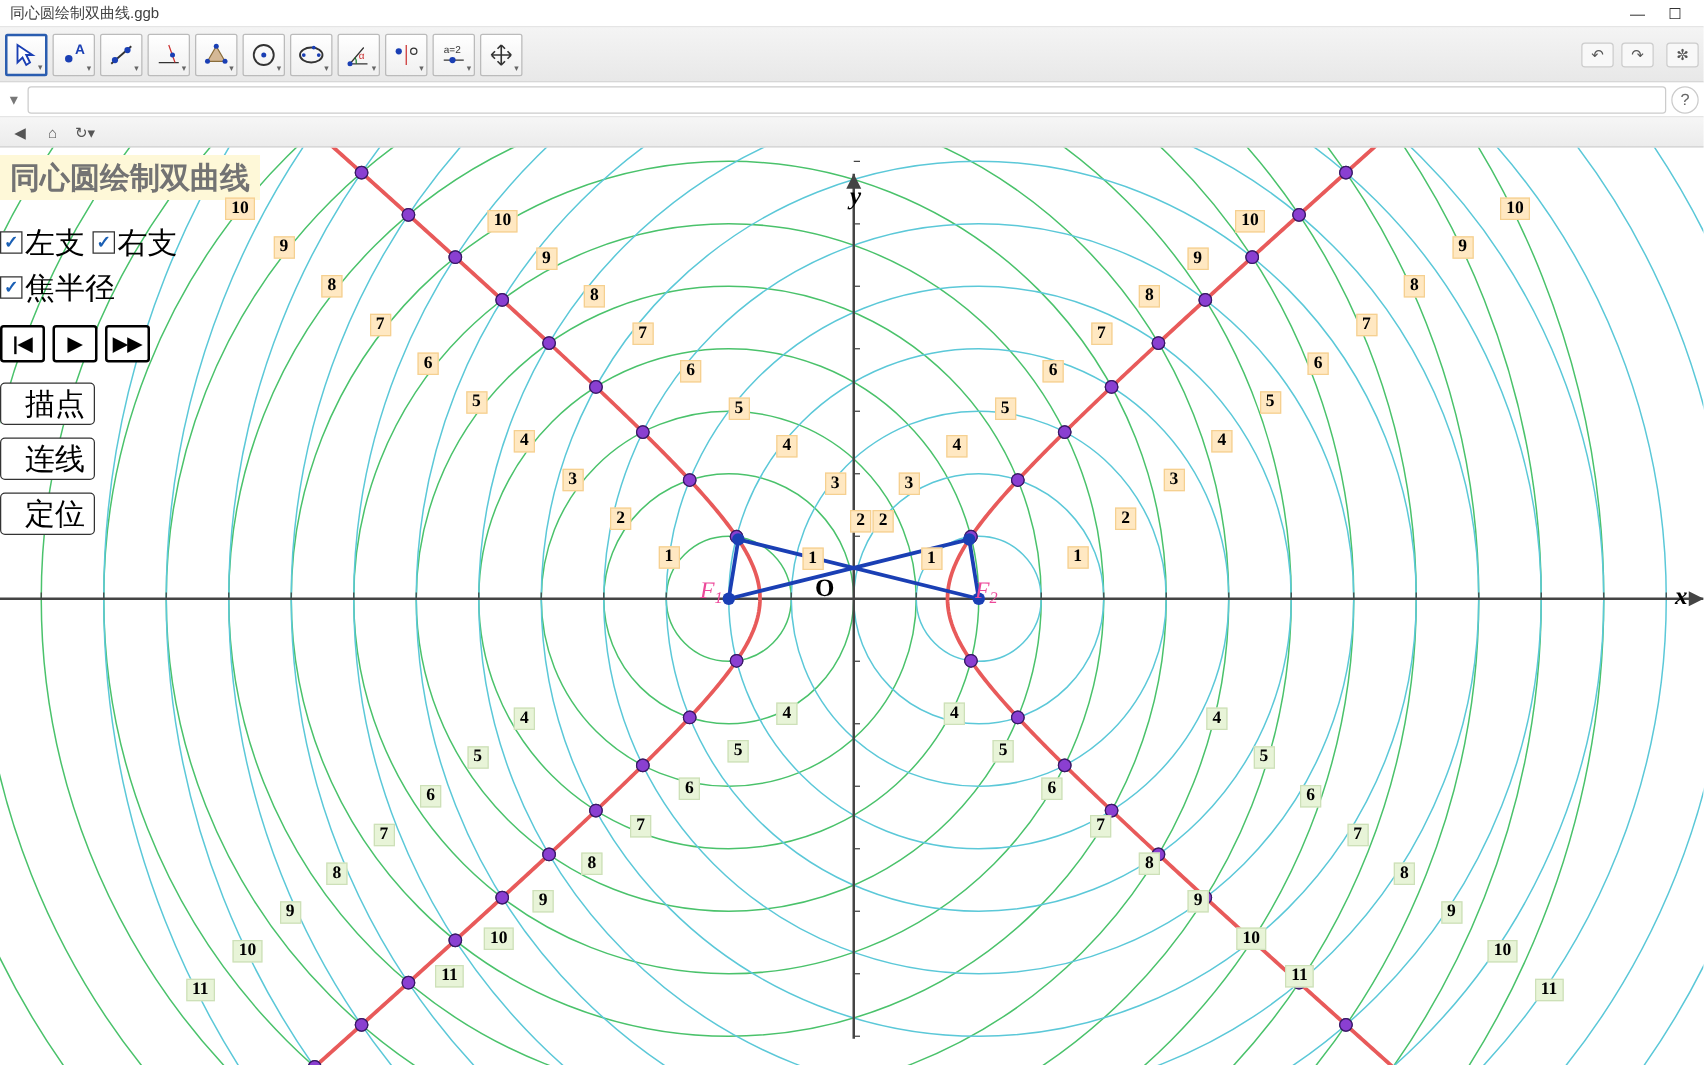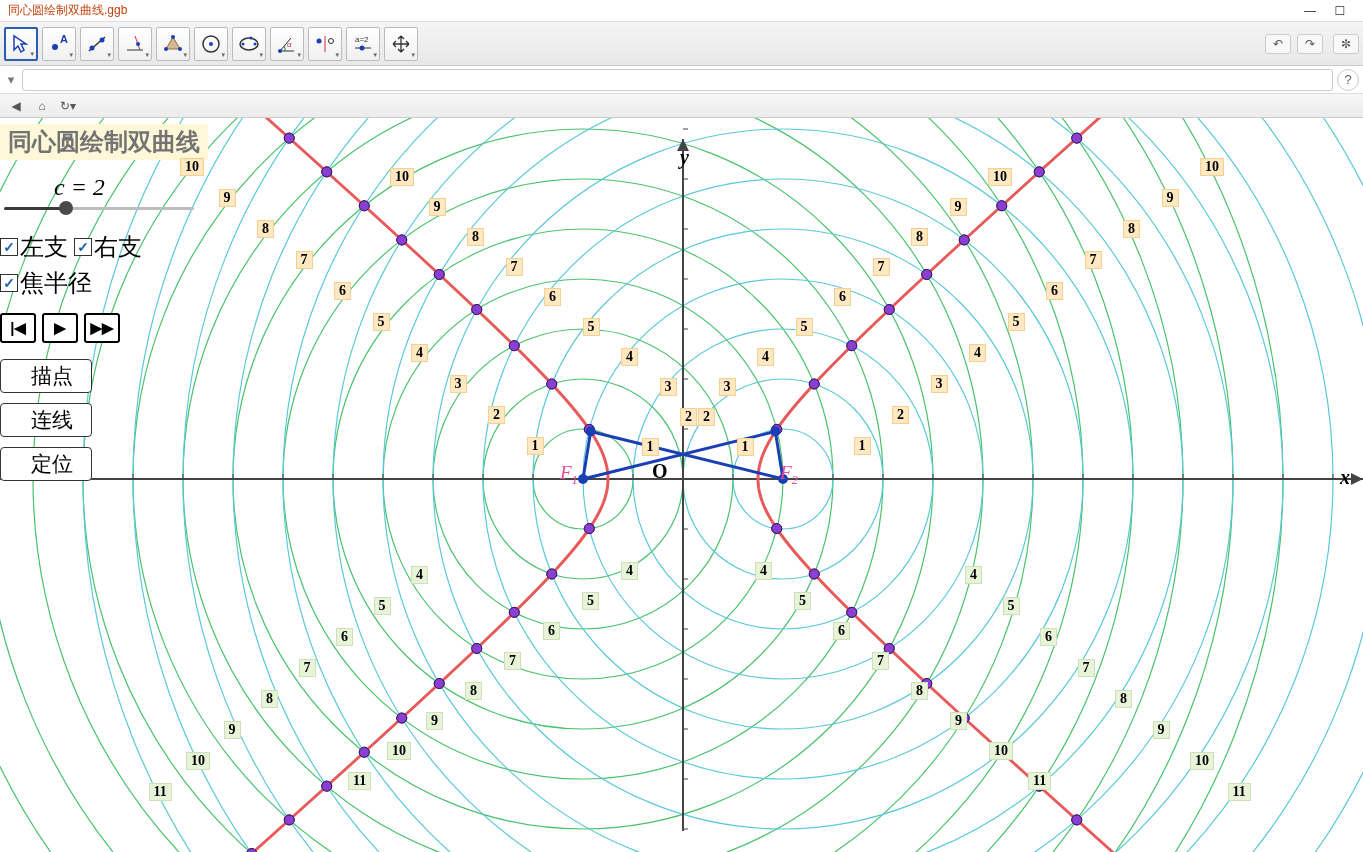--- a/index.html
+++ b/index.html
@@ -1,19 +1,19 @@
 <!DOCTYPE html>
 <html><head>
 <meta charset="utf-8">
 <style>
 * { margin: 0; padding: 0; box-sizing: border-box; }
 body { font-family: "Microsoft YaHei", sans-serif; font-size: 13px; background: #fff; overflow: hidden; }
 .window { width: 1363px; height: 852px; display: flex; flex-direction: column; background: #fff; }
 .titlebar { height: 22px; display: flex; align-items: center; padding: 0 8px; background: #fff; border-bottom: 1px solid #ddd; }
-.titlebar .title { flex: 1; font-size: 12px; color: #c2410c; }
+.titlebar .title { flex: 1; font-size: 12px; color: #404040; }
 .titlebar .winbtn { width: 30px; height: 18px; display: flex; align-items: center; justify-content: center; color: #333; font-size: 12px; }
 .menubar { height: 22px; display: flex; align-items: center; padding: 0 6px; gap: 8px; background: #fff; font-size: 13px; color: #222; }
 .menubar span { padding: 2px 4px; cursor: default; }
 .toolbar { height: 44px; display: flex; align-items: center; padding: 0 4px; gap: 4px; background: linear-gradient(#f4f4f4,#e8e8e8); border-bottom: 1px solid #ccc; }
 .toolbtn { width: 34px; height: 34px; border: 1px solid #bbb; background: linear-gradient(#fff,#f0f0f0); border-radius: 2px; display: flex; align-items: center; justify-content: center; position: relative; }
 .toolbtn.active { border: 2px solid #2a5db0; }
 .toolbtn .dd { position: absolute; bottom: 1px; right: 2px; font-size: 7px; color: #666; }
 .toolbar-right { margin-left: auto; display: flex; gap: 6px; }
 .round-btn { width: 26px; height: 20px; border: 1px solid #ccc; border-radius: 3px; background: #f8f8f8; display: flex; align-items: center; justify-content: center; font-size: 12px; color: #555; }
 .inputbar { height: 28px; display: flex; align-items: center; background: #fff; border-bottom: 1px solid #ddd; padding: 0 4px; gap: 4px; }
@@ -30,21 +30,21 @@
 .slider-track { position: relative; height: 10px; margin-top: 2px; }
 .slider-track .t1 { position: absolute; top: 4px; left: 0; height: 3px; background: #3a3a3a; border-radius: 2px; }
 .slider-track .t2 { position: absolute; top: 4px; height: 3px; background: #bdbdbd; border-radius: 2px; }
 .slider-track .knob { position: absolute; top: -2px; width: 14px; height: 14px; border-radius: 50%; background: #4a4a4a; }
 .checks { margin-top: 18px; display: flex; flex-wrap: wrap; gap: 4px 6px; font-family: "KaiTi","STKaiti",serif; font-size: 24px; }
 .check { display: flex; align-items: center; gap: 2px; }
 .check .box { width: 18px; height: 18px; border: 1px solid #333; background: #fff; display: flex; align-items: center; justify-content: center; font-size: 14px; color: #1a5fb4; font-weight: bold; }
 .playrow { margin-top: 14px; display: flex; gap: 6px; }
 .playbtn { width: 36px; height: 30px; border: 2px solid #000; border-radius: 3px; background: #fff; display: flex; align-items: center; justify-content: center; font-size: 15px; font-weight: bold; }
 .actbtns { margin-top: 16px; display: flex; flex-direction: column; gap: 10px; }
-.actbtn { width: 92px; height: 34px; border: 1px solid #333; border-radius: 4px; background: #fff; font-family: "KaiTi","STKaiti",serif; font-size: 21px; display: flex; align-items: center; justify-content: center; padding-left: 12px; }
+.actbtn { width: 76px; height: 34px; border: 1px solid #333; border-radius: 4px; background: #fff; font-family: "KaiTi","STKaiti",serif; font-size: 24px; display: flex; align-items: center; justify-content: center; padding-left: 12px; }
 .numlabel { position: absolute; background: #e8f4d8; border: 1px solid #cde0b8; font-family: "Times New Roman", serif; font-weight: bold; font-size: 14px; padding: 0 4px; }
 .numlabel.orange { background: #ffe8c2; border-color: #f5d090; }
 .axislabel { position: absolute; font-family: "Times New Roman", serif; font-style: italic; font-weight: bold; font-size: 20px; }
 .focuslabel { position: absolute; font-family: "Times New Roman", serif; font-style: italic; font-size: 19px; color: #ec4899; }
 .focuslabel sub { font-size: 13px; }
 </style>
 </head>
 <body>
 
 <div class="window">
@@ -328,28 +328,20 @@
         <line x1="583" y1="340" x2="590.6642384709864" y2="292.5" stroke="#1a3fb4" stroke-width="3"></line>
         <line x1="783" y1="340" x2="590.6642384709864" y2="292.5" stroke="#1a3fb4" stroke-width="3"></line>
         <circle cx="590.6642384709864" cy="292.5" r="5" fill="#1a3fb4"></circle>
         <circle cx="583" cy="340" r="5" fill="#1a3fb4"></circle>
         <circle cx="783" cy="340" r="5" fill="#1a3fb4"></circle>
       </svg>
 
     <div class="overlay">
       <div class="banner">同心圆绘制双曲线</div>
 
-      <div class="slider-group">
-        <div class="slider-label">c = 2</div>
-        <div class="slider-track">
-          <div class="t1" style="width:62px"></div>
-            <div class="t2" style="left:62px;width:128px"></div>
-          <div class="knob" style="left:55px"></div>
-        </div>
-      </div>
 
 
       <div class="checks">
         <div class="check">
           <span class="box">✓</span>
           <span>左支</span>
         </div>
         <div class="check">
           <span class="box">✓</span>
           <span>右支</span>

